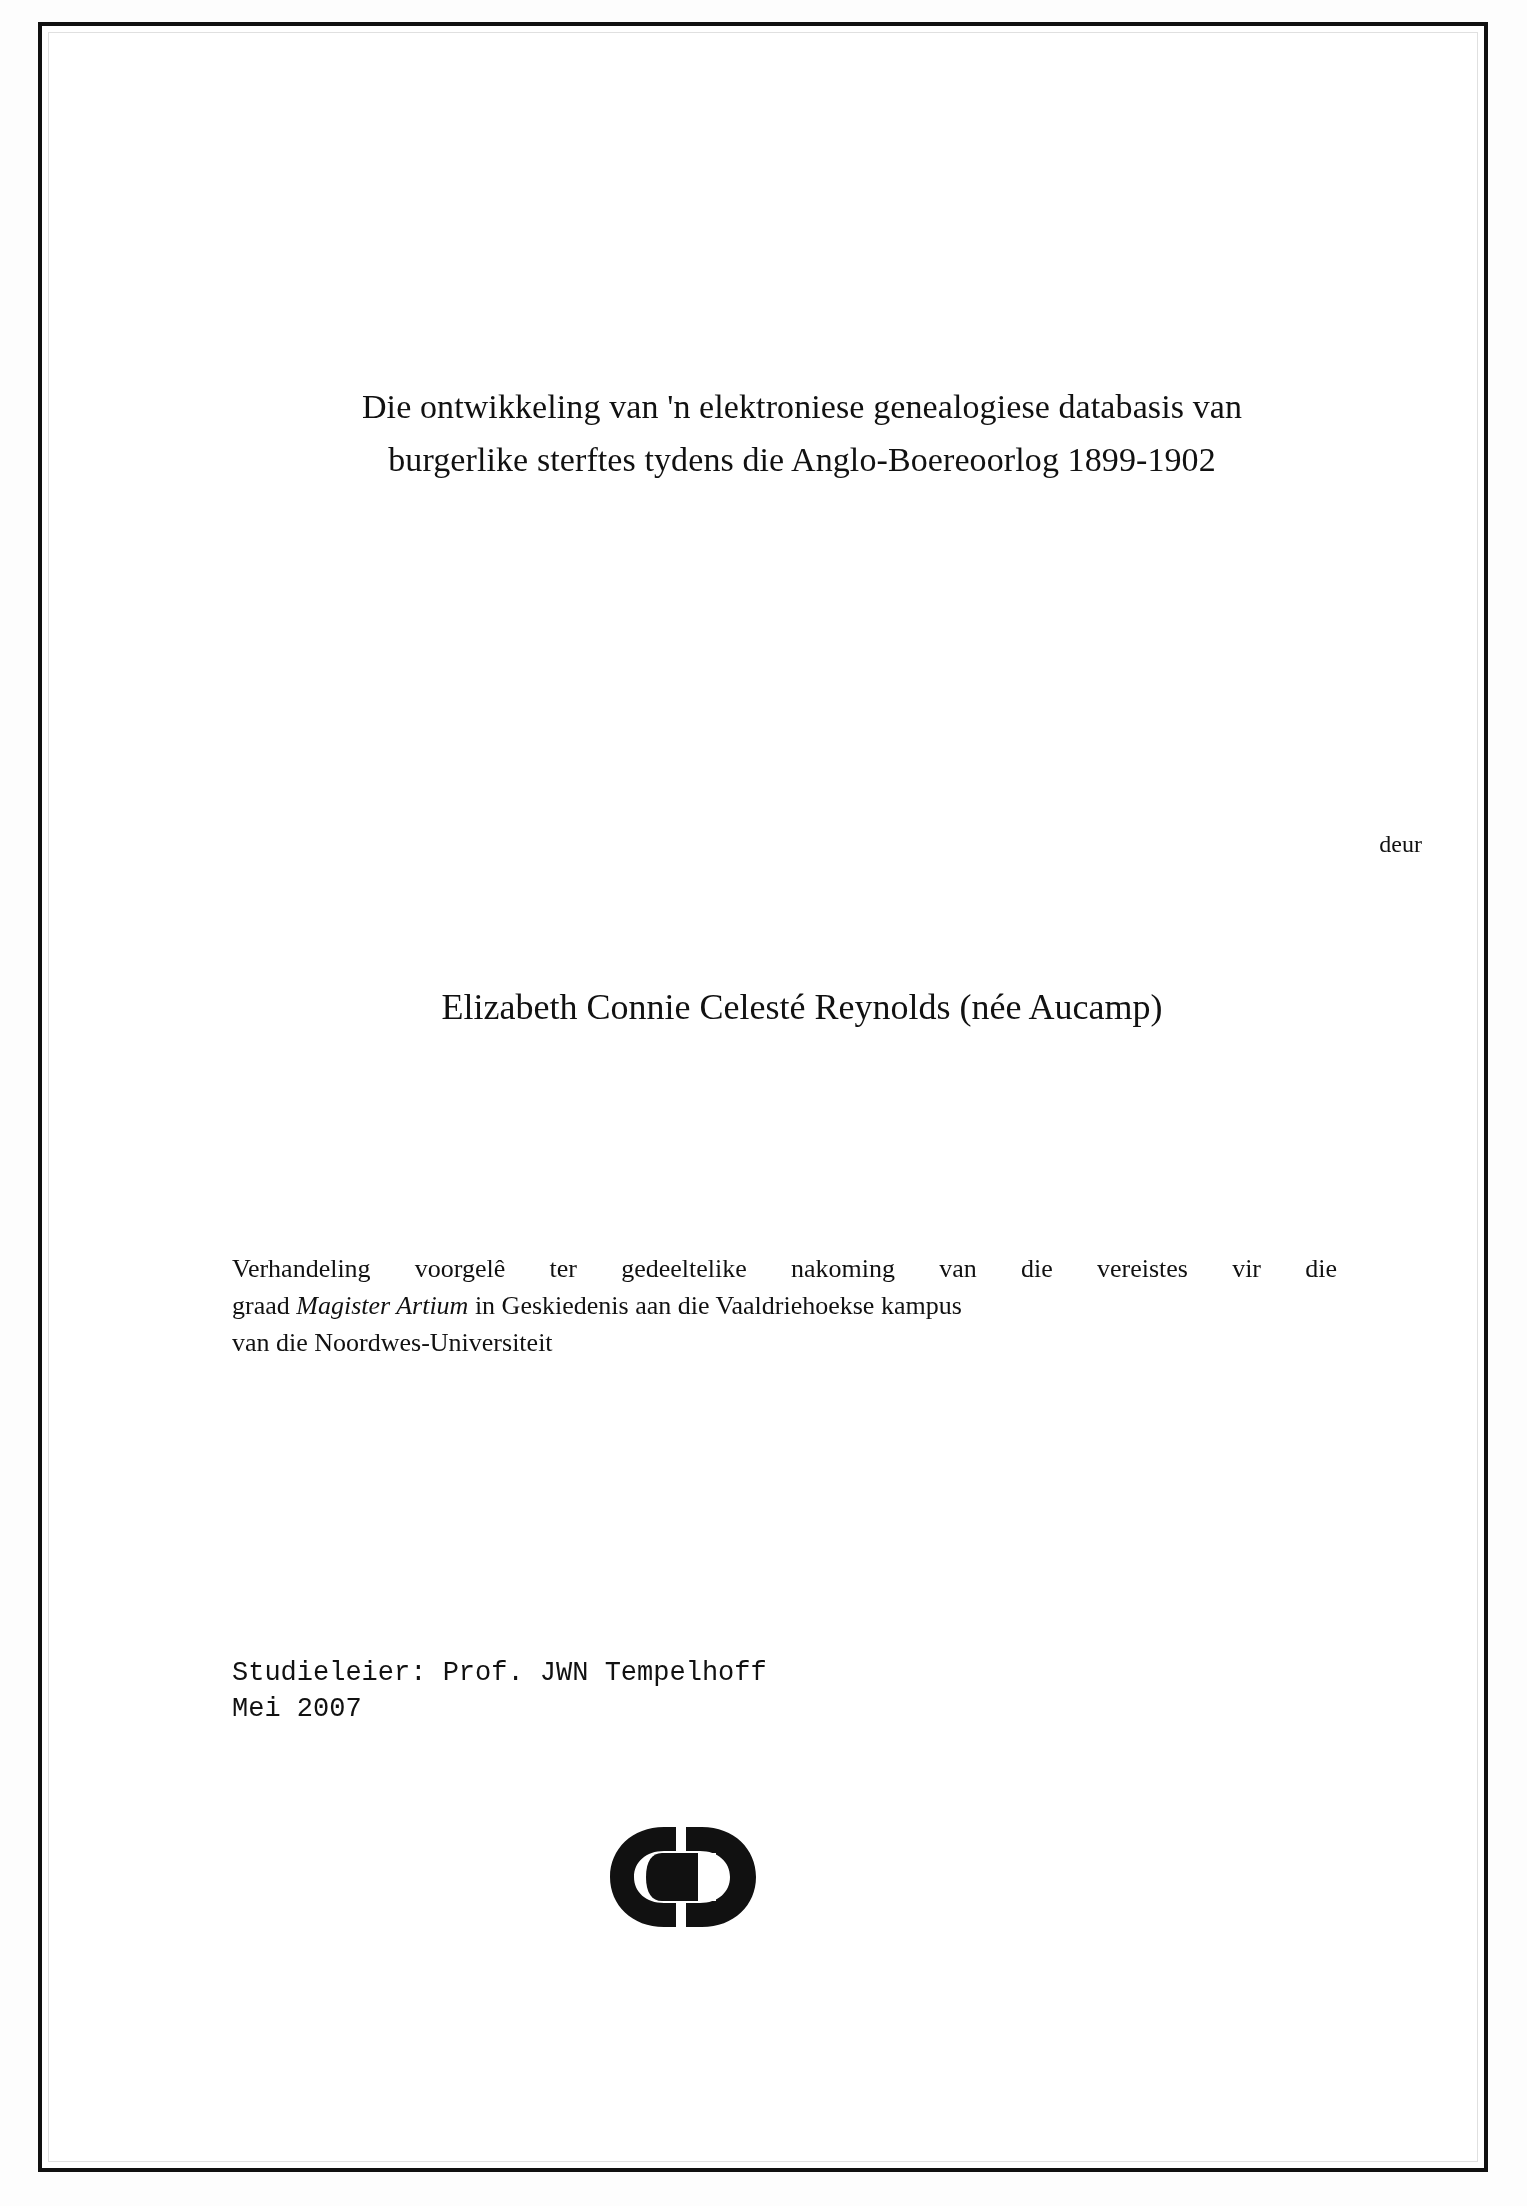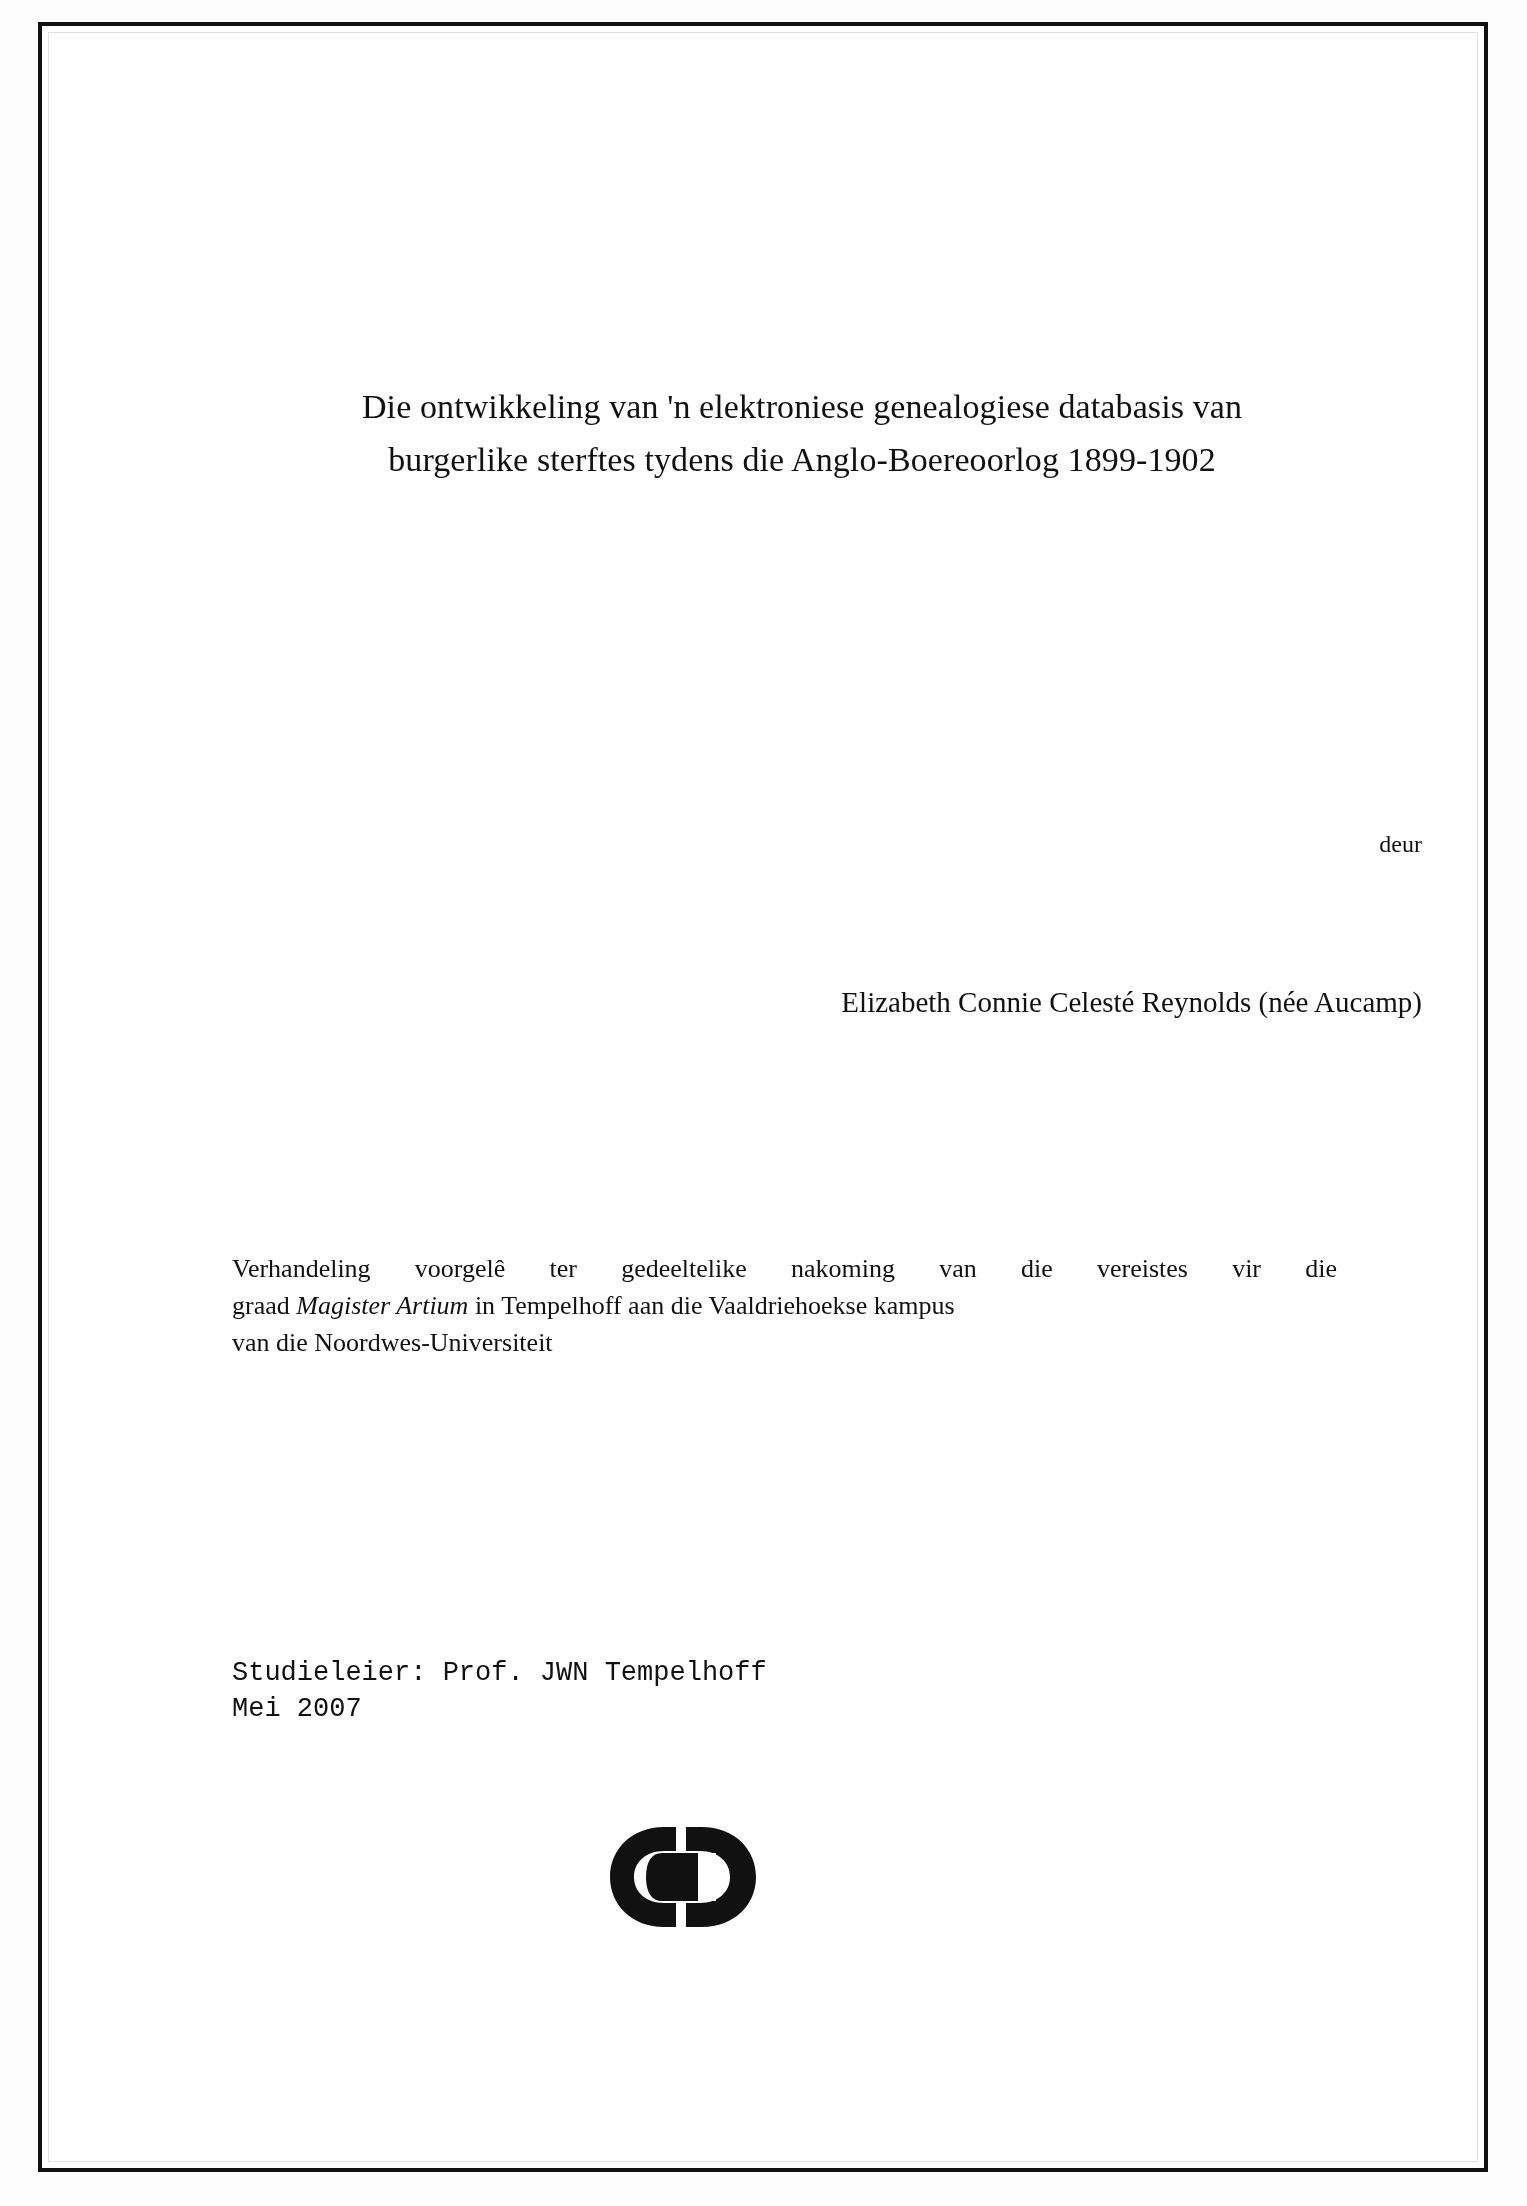--- a/index.html
+++ b/index.html
@@ -76,22 +76,22 @@
     width: 1240px;
     text-align: right;
     font-size: 24px;
   }
 
   .author {
     position: absolute;
     top: 960px;
     left: 0;
     width: 1240px;
-    text-align: right;
-    font-size: 29px;
+    text-align: center;
+    font-size: 36px;
   }
 
   .statement {
     position: absolute;
     top: 1225px;
     left: 50px;
     width: 1105px;
     font-size: 26px;
     line-height: 1.42;
   }
@@ -153,21 +153,21 @@
         <div class="title-line">Die ontwikkeling van 'n elektroniese genealogiese databasis van</div>
         <div class="title-line">burgerlike sterftes tydens die Anglo-Boereoorlog 1899-1902</div>
       </div>
 
       <div class="byline-label">deur</div>
 
       <div class="author">Elizabeth Connie Celesté Reynolds (née Aucamp)</div>
 
       <div class="statement">
         <div class="just">Verhandeling voorgelê ter gedeeltelike nakoming van die vereistes vir die</div>
-        <div class="plain"><span>graad </span><i>Magister Artium</i><span> in Tempelhoff aan die Vaaldriehoekse kampus</span></div>
+        <div class="plain"><span>graad </span><i>Magister Artium</i><span> in Geskiedenis aan die Vaaldriehoekse kampus</span></div>
         <div class="plain">van die Noordwes-Universiteit</div>
       </div>
 
       <div class="supervisor-block">
         <div>Studieleier: Prof. JWN Tempelhoff</div>
         <div>Mei 2007</div>
       </div>
 
       <div class="logo-wrap">
         <svg class="logo-mark" viewBox="0 0 180 108" aria-hidden="true">

